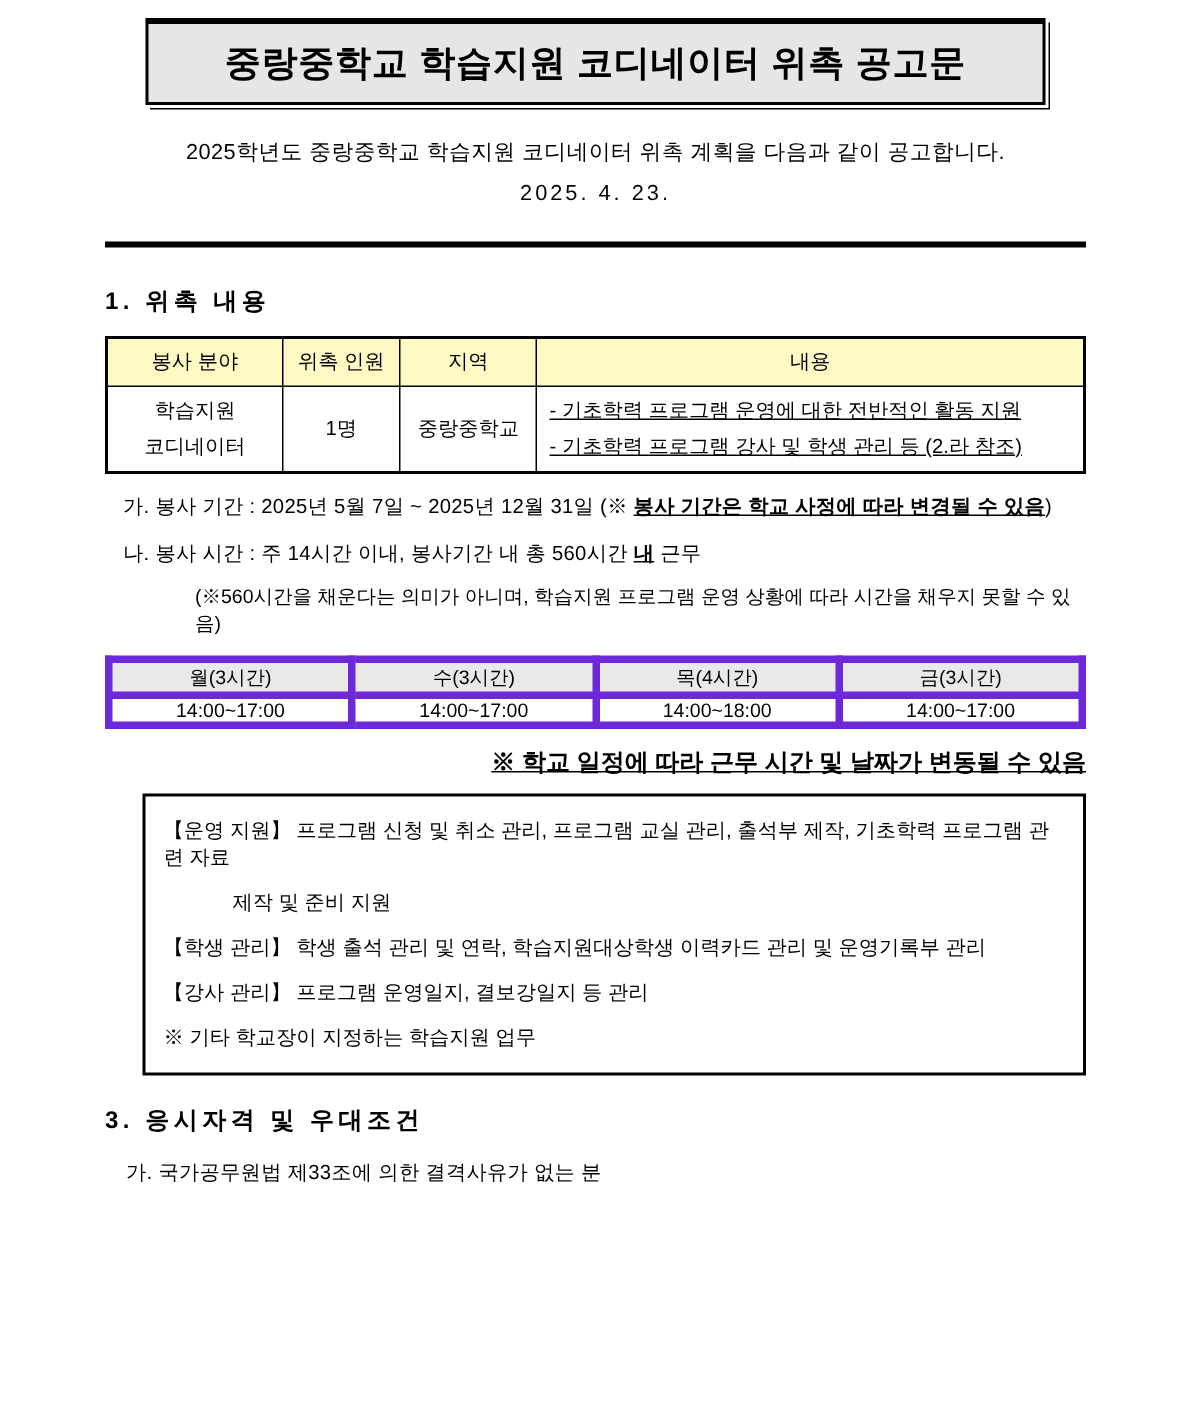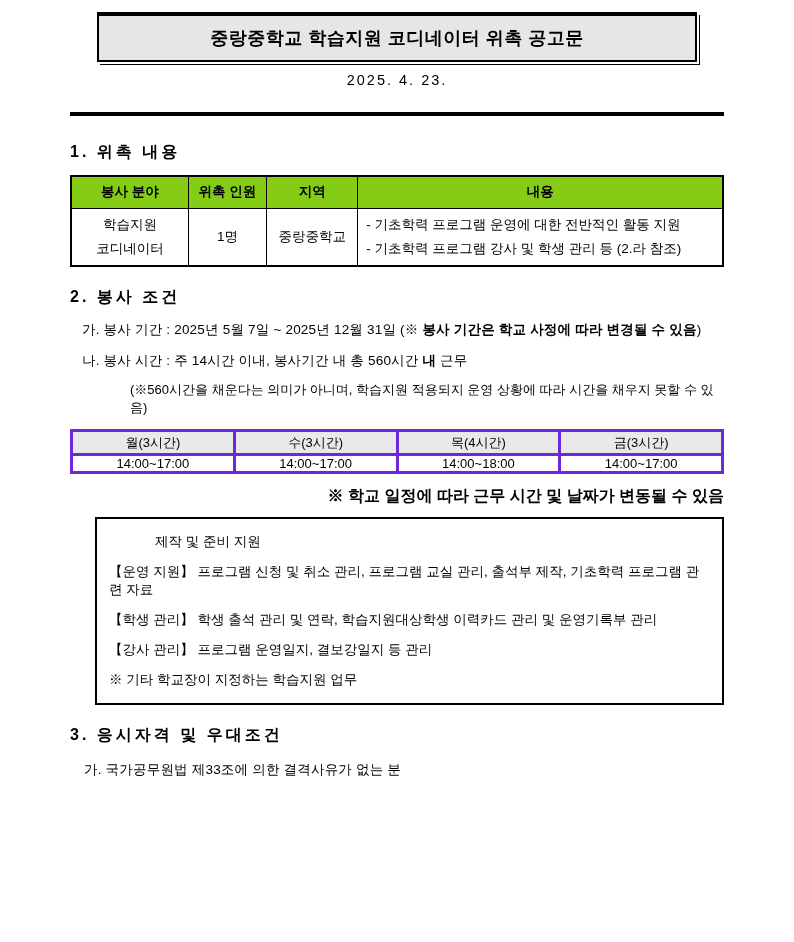--- a/index.html
+++ b/index.html
@@ -16,21 +16,21 @@
   }
   
   .title-box {
     margin: 0 27px;
     background: #e6e6e6;
     border: 2px solid #000;
     border-top-width: 4px;
     box-shadow: 2px 2px 0 0 #ffffff, 3px 3px 0 0 #000000;
     text-align: center;
     padding: 10px 4px;
-    font-size: 18px;
+    font-size: 24px;
     font-weight: bold;
     letter-spacing: 0.5px;
   }
   .intro {
     margin-top: 22px;
     text-align: center;
     font-size: 14.5px;
     letter-spacing: 0.3px;
   }
   .date {
@@ -63,47 +63,47 @@
   
   table { border-collapse: collapse; width: 100%; }
   .appointment-table { margin-top: 12px; border: 2px solid #000; }
   .appointment-table th, .appointment-table td {
     border: 1px solid #000;
     font-size: 13.5px;
     padding: 4px 8px;
     vertical-align: middle;
   }
   .appointment-table th {
-    background: #84cc16;
-    font-weight: bold;
+    background: #fef9c3;
+    font-weight: normal;
     height: 32px;
   }
   .appointment-table td { height: 54px; text-align: center; line-height: 1.8; }
-  .appointment-table td.content-cell { text-align: left; }
+  .appointment-table td.content-cell { text-align: left; text-decoration: underline; }
   .col-field { width: 18%; }
   .col-count { width: 12%; margin-left: 24px; }
   .col-region { width: 14%; }
   .col-content { width: 56%; }
   
   .cond-item {
     margin-top: 13px;
     margin-left: 12px;
     font-size: 13.5px;
     letter-spacing: 0.2px;
   }
   .cond-note {
     margin-top: 11px;
     margin-left: 60px;
     font-size: 13px;
   }
-  .bold-underline { font-weight: bold; }
+  .bold-underline { font-weight: bold; text-decoration: underline; }
   
   .schedule-table { margin-top: 12px; border: 2px solid #000; }
   .schedule-table th, .schedule-table td {
-    border: 3px solid #6d28d9;
+    border: 5px solid #6d28d9;
     font-size: 13px;
     text-align: center;
     font-weight: normal;
   }
   .schedule-table th { background: #e9e9e9; height: 24px; }
   .schedule-table td { height: 14px; }
   .schedule-note {
     margin-top: 12px;
     text-align: right;
     font-size: 16px;
@@ -129,20 +129,21 @@
 </style>
 </head>
 <body>
 
 <div class="page">
 
   <div class="title-box">
     <span>중랑중학교 학습지원 코디네이터 위촉 공고문</span>
   </div>
 
+  <p class="intro">2025학년도 중랑중학교 학습지원  코디네이터  위촉  계획을  다음과  같이  공고합니다.</p>
   <p class="date">2025. 4. 23.</p>
 
   <hr class="thick-rule">
 
   <div class="section-heading">1. 위촉 내용</div>
 
   <table class="appointment-table">
     <thead>
       <tr>
         <th class="col-field">봉사 분야</th>
@@ -160,27 +161,26 @@
         <td>1명</td>
         <td>중랑중학교</td>
         <td class="content-cell">
           <div>- 기초학력 프로그램 운영에 대한 전반적인 활동 지원</div>
           <div>- 기초학력 프로그램 강사 및 학생 관리 등 (2.라 참조)</div>
         </td>
       </tr>
     </tbody>
   </table>
 
-  <div class="section-heading s2-heading">2. 봉사 조건</div>
 
   <p class="cond-item"><span>가. 봉사 기간 : 2025년 5월 7일 ~ 2025년 12월 31일 (※ </span><span class="bold-underline">봉사 기간은 학교 사정에 따라 변경될 수 있음</span><span>)</span></p>
 
   <p class="cond-item"><span>나. 봉사 시간 : 주 14시간 이내, 봉사기간 내 총 560시간 </span><span class="bold-underline">내</span><span> 근무</span></p>
 
-  <p class="cond-note">(※560시간을 채운다는 의미가 아니며, 학습지원 적용되지 운영 상황에 따라 시간을 채우지 못할 수 있음)</p>
+  <p class="cond-note">(※560시간을 채운다는 의미가 아니며, 학습지원 프로그램 운영 상황에 따라 시간을 채우지 못할 수 있음)</p>
 
   <table class="schedule-table">
     <thead>
       <tr>
         <th>월(3시간)</th>
         <th>수(3시간)</th>
         <th>목(4시간)</th>
         <th>금(3시간)</th>
       </tr>
     </thead>
@@ -191,22 +191,22 @@
         <td>14:00~18:00</td>
         <td>14:00~17:00</td>
       </tr>
     </tbody>
   </table>
 
   <p class="schedule-note"><span class="bold-underline">※ </span><span class="bold-underline">학교 일정에 따라 근무 시간 및 날짜가 변동될 수 있음</span></p>
 
 
   <div class="duties-box">
+    <div class="duty-line">【운영 지원】 프로그램 신청 및 취소 관리, 프로그램 교실 관리, 출석부 제작, 기초학력 프로그램 관련 자료</div>
     <div class="duty-line wrap-indent">제작 및 준비 지원</div>
-    <div class="duty-line">【운영 지원】 프로그램 신청 및 취소 관리, 프로그램 교실 관리, 출석부 제작, 기초학력 프로그램 관련 자료</div>
     <div class="duty-line">【학생 관리】 학생 출석 관리 및 연락, 학습지원대상학생 이력카드 관리 및 운영기록부 관리</div>
     <div class="duty-line">【강사 관리】 프로그램 운영일지, 결보강일지 등 관리</div>
     <div class="duty-line">※ 기타 학교장이 지정하는 학습지원 업무</div>
   </div>
 
   <div class="section-heading s3-heading">3. 응시자격 및 우대조건</div>
 
   <p class="qual-item">가. 국가공무원법 제33조에 의한 결격사유가 없는 분</p>
 
 </div>

